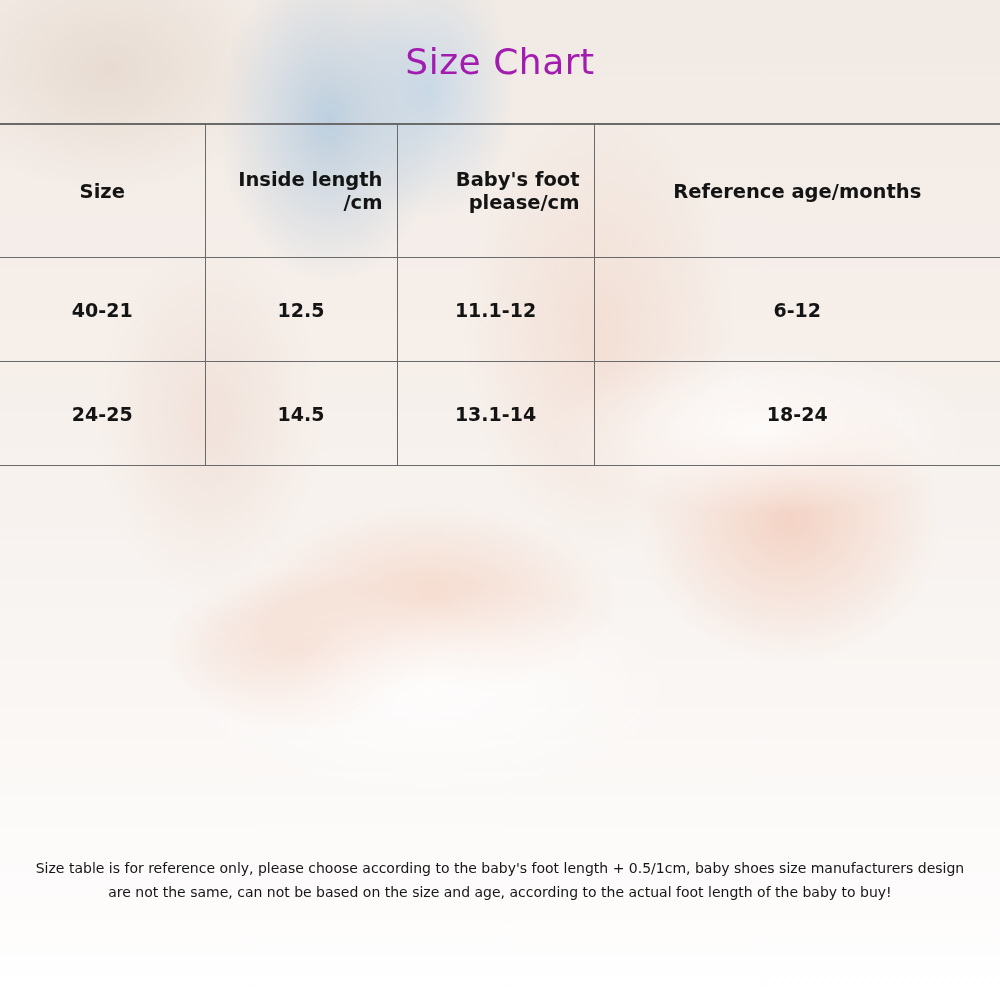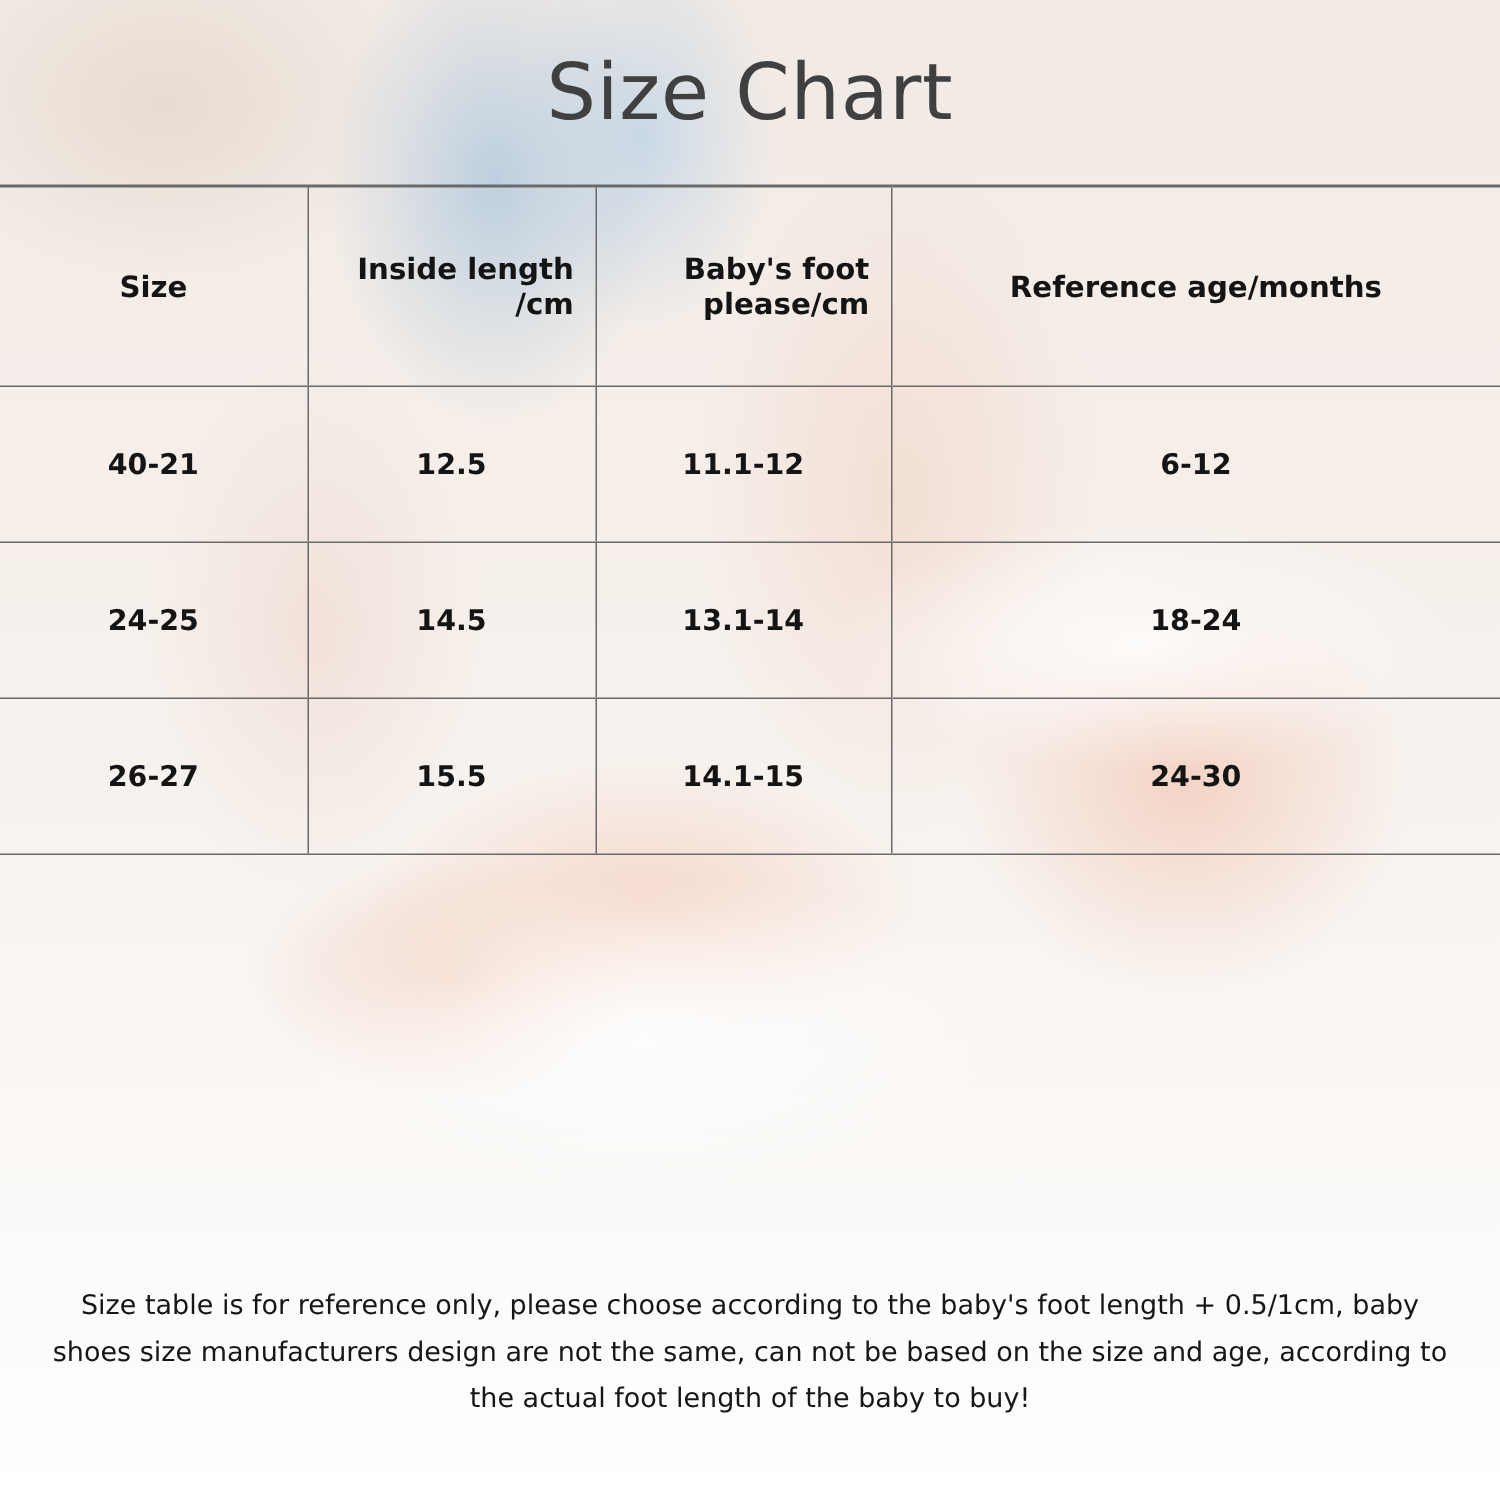--- a/index.html
+++ b/index.html
@@ -63,22 +63,22 @@
     top: 0;
     width: 1000px;
     height: 124px;
     display: flex;
     align-items: center;
     justify-content: center;
     border-bottom: 1px solid #6a6a6a;
     box-sizing: border-box;
   }
   .title-row .title {
-    font-size: 52px;
-    color: #404040;
+    font-size: 36px;
+    color: #a21caf;
     letter-spacing: 0.5px;
     font-weight: 400;
   }
 
   table.size-table {
     position: absolute;
     left: 0;
     top: 124px;
     width: 1000px;
     border-collapse: collapse;
@@ -120,21 +120,21 @@
   .col4 { width: 406px; }
 
   .note {
     position: absolute;
     left: 0;
     right: 0;
     top: 842px;
     padding: 14px 28px 0 28px;
     box-sizing: border-box;
     text-align: center;
-    font-size: 18px;
+    font-size: 14px;
     line-height: 1.72;
     color: #161616;
   }
 </style>
 </head>
 <body>
 
 <div id="page">
 
   <div id="photo"></div>
@@ -175,25 +175,19 @@
           <td>12.5</td>
           <td>11.1-12</td>
           <td>6-12</td>
         </tr>
         <tr class="data-row">
           <td>24-25</td>
           <td>14.5</td>
           <td>13.1-14</td>
           <td>18-24</td>
         </tr>
-        <tr class="data-row">
-          <td>26-27</td>
-          <td>15.5</td>
-          <td>14.1-15</td>
-          <td>24-30</td>
-        </tr>
       </tbody>
     </table>
 
     <div class="note">Size table is for reference only, please choose according to the baby's foot length + 0.5/1cm, baby shoes size manufacturers design are not the same, can not be based on the size and age, according to the actual foot length of the baby to buy!</div>
 
   </div>
 </div>
 
 </body></html>

